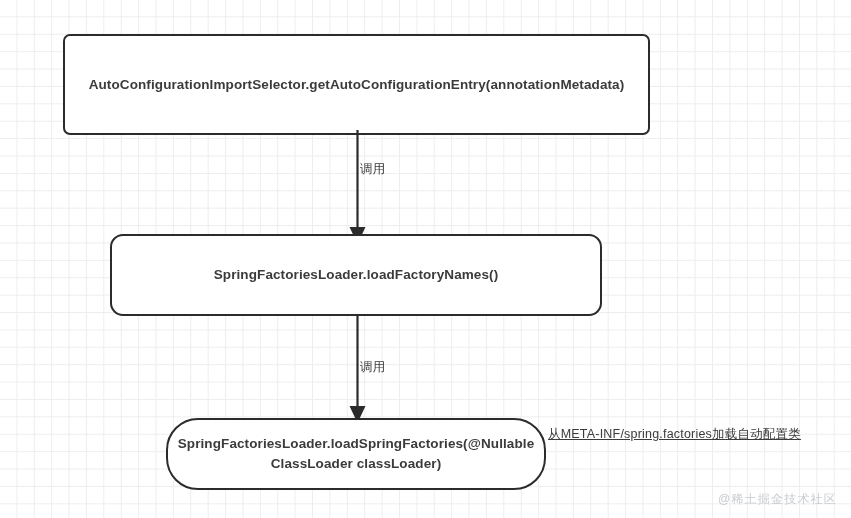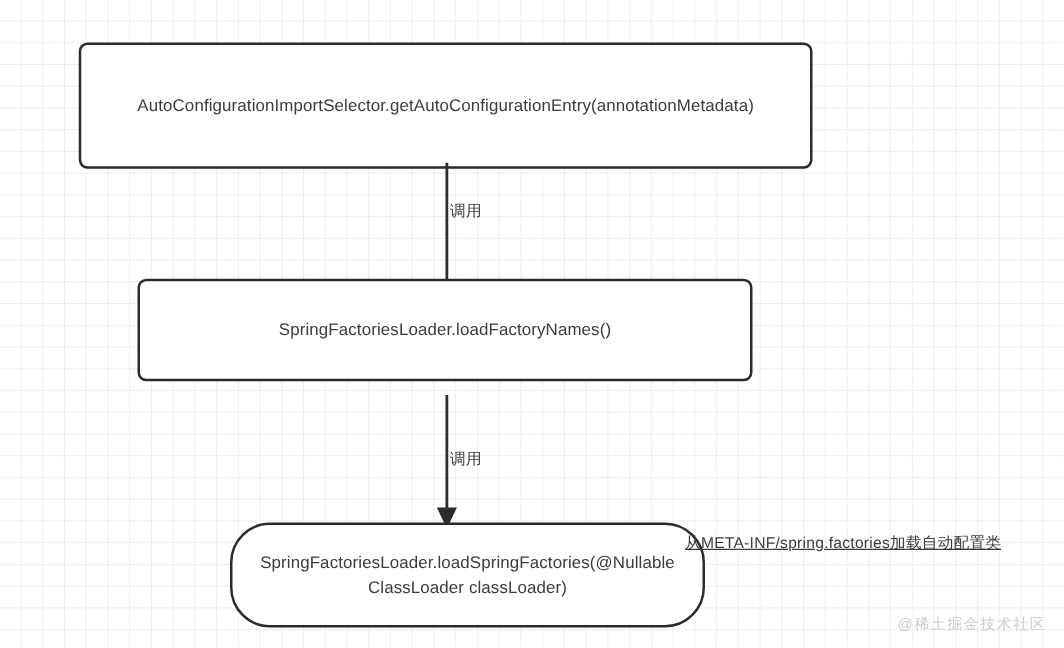--- a/index.html
+++ b/index.html
@@ -42,34 +42,36 @@
     padding: 4px 10px;
   }
   #node-1 {
     left: 63px;
     top: 34px;
     width: 587px;
     height: 101px;
   }
   #node-2 {
     left: 110px;
-    top: 223px;
+    top: 234px;
     width: 492px;
     height: 82px;
+    border-radius: 13px;
   }
   #node-3 {
-    left: 184px;
+    left: 166px;
     top: 418px;
     width: 380px;
-    height: 84px;
+    height: 72px;
     border-radius: 32px;
   }
   .node-text {
     display: block;
     white-space: pre-line;
+    font-weight: bold;
   }
   .connector {
     position: absolute;
     pointer-events: none;
   }
   #connector-1 {
     left: 338px;
     top: 130px;
     width: 40px;
     height: 115px;

